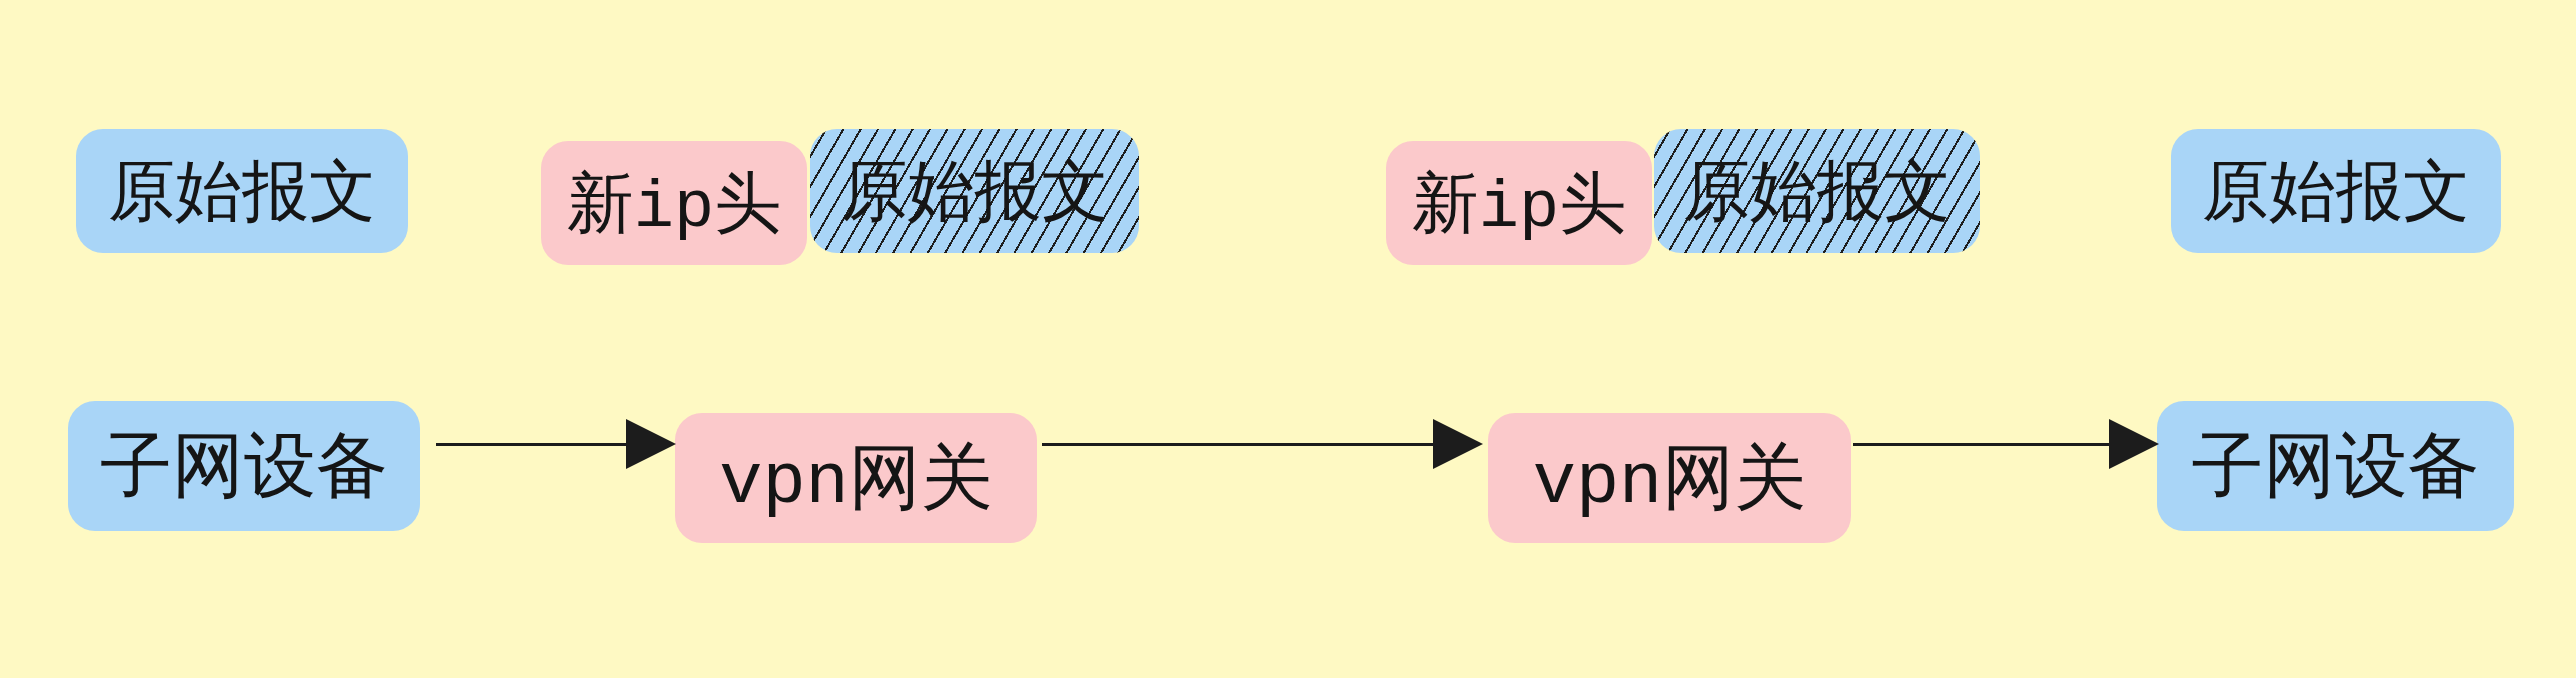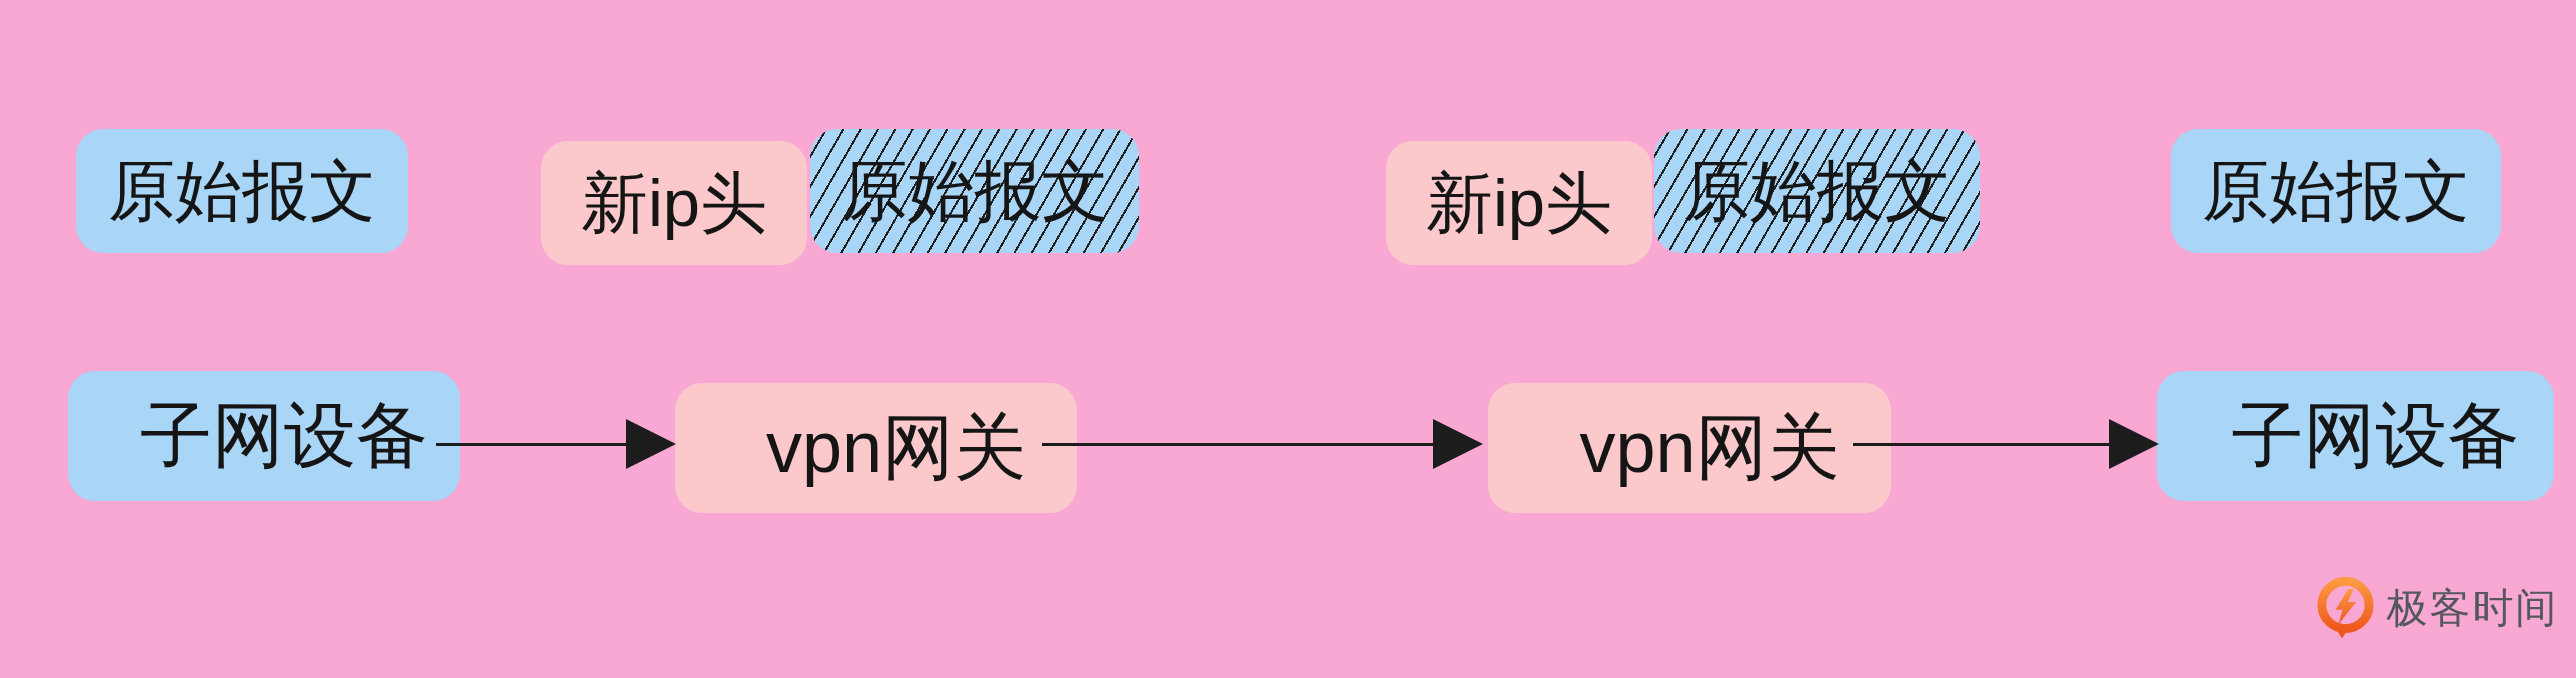--- a/index.html
+++ b/index.html
@@ -1,41 +1,41 @@
 <!DOCTYPE html>
 <html style="font-size:10.3px"><head>
 <meta charset="utf-8">
 <style>
   html,body{margin:0;padding:0;background:#ffffff;}
   .canvas{
     position:relative;
     width:2576px;height:678px;
-    background:#f9a8d4;
-    font-family:Liberation Sans, sans-serif;
+    background:#fef9c3;
+    font-family:Liberation Mono, monospace;
     overflow:hidden;
   }
   .box{
     position:absolute;
     border-radius:27px;
     display:flex;align-items:center;justify-content:center;
     color:#151515;
     font-weight:500;
     white-space:nowrap;
   }
   .blue{background:#a9d5f7;}
   .pink{background:#fbc9cb;margin-top:12px;}
   .hatch{
     background-color:#a9d5f7;
     background-image:repeating-linear-gradient(
       120deg,
       rgba(0,0,0,0) 0px, rgba(0,0,0,0) 13px,
       #1f1f1f 13px, #1f1f1f 15px);
   }
   .toprow{top:129px;height:124px;font-size:67px;}
-  .bottomrow{top:371px;height:130px;font-size:72px;padding-left:40px;}
+  .bottomrow{top:401px;height:130px;font-size:72px;}
 
   
   #t1 {left:76px;width:332px;}
   #t2a{left:541px;width:266px;}
   #t2b{left:810px;width:329px;}
   #t3a{left:1386px;width:266px;}
   #t3b{left:1654px;width:326px;}
   #t4 {left:2171px;width:330px;}
 
   
@@ -89,34 +89,15 @@
   <div class="box pink bottomrow" id="b3">vpn网关</div>
   <div class="box blue bottomrow" id="b4">子网设备</div>
 
   <div class="arrow-shaft" id="a1s"></div>
   <div class="arrow-head" id="a1h"></div>
   <div class="arrow-shaft" id="a2s"></div>
   <div class="arrow-head" id="a2h"></div>
   <div class="arrow-shaft" id="a3s"></div>
   <div class="arrow-head" id="a3h"></div>
 
-  <div class="logo">
-    <svg class="logo-icon" viewBox="0 0 100 106">
-      <defs>
-        <linearGradient id="gk-orange" x1="0" y1="0" x2="0" y2="1">
-          <stop offset="0" stop-color="#fc9a42"></stop>
-          <stop offset="1" stop-color="#ee581d"></stop>
-        </linearGradient>
-      </defs>
-
-      <path d="M28 78 L44 104 L60 80 Z" fill="#ee581d"></path>
-
-      <circle cx="50" cy="47" r="40" fill="none" stroke="url(#gk-orange)" stroke-width="15"></circle>
-
-      <path d="M30 84 L46 92 L60 84 L46 76 Z" fill="#ffffff" opacity="0"></path>
-
-      <path d="M55 20 L33 55 L45 55 L38 80 L68 42 L54 42 L64 20 Z" fill="url(#gk-orange)"></path>
-    </svg>
-    <span class="logo-text">极客时间</span>
-  </div>
 
 </div>
 
 
 </body></html>

